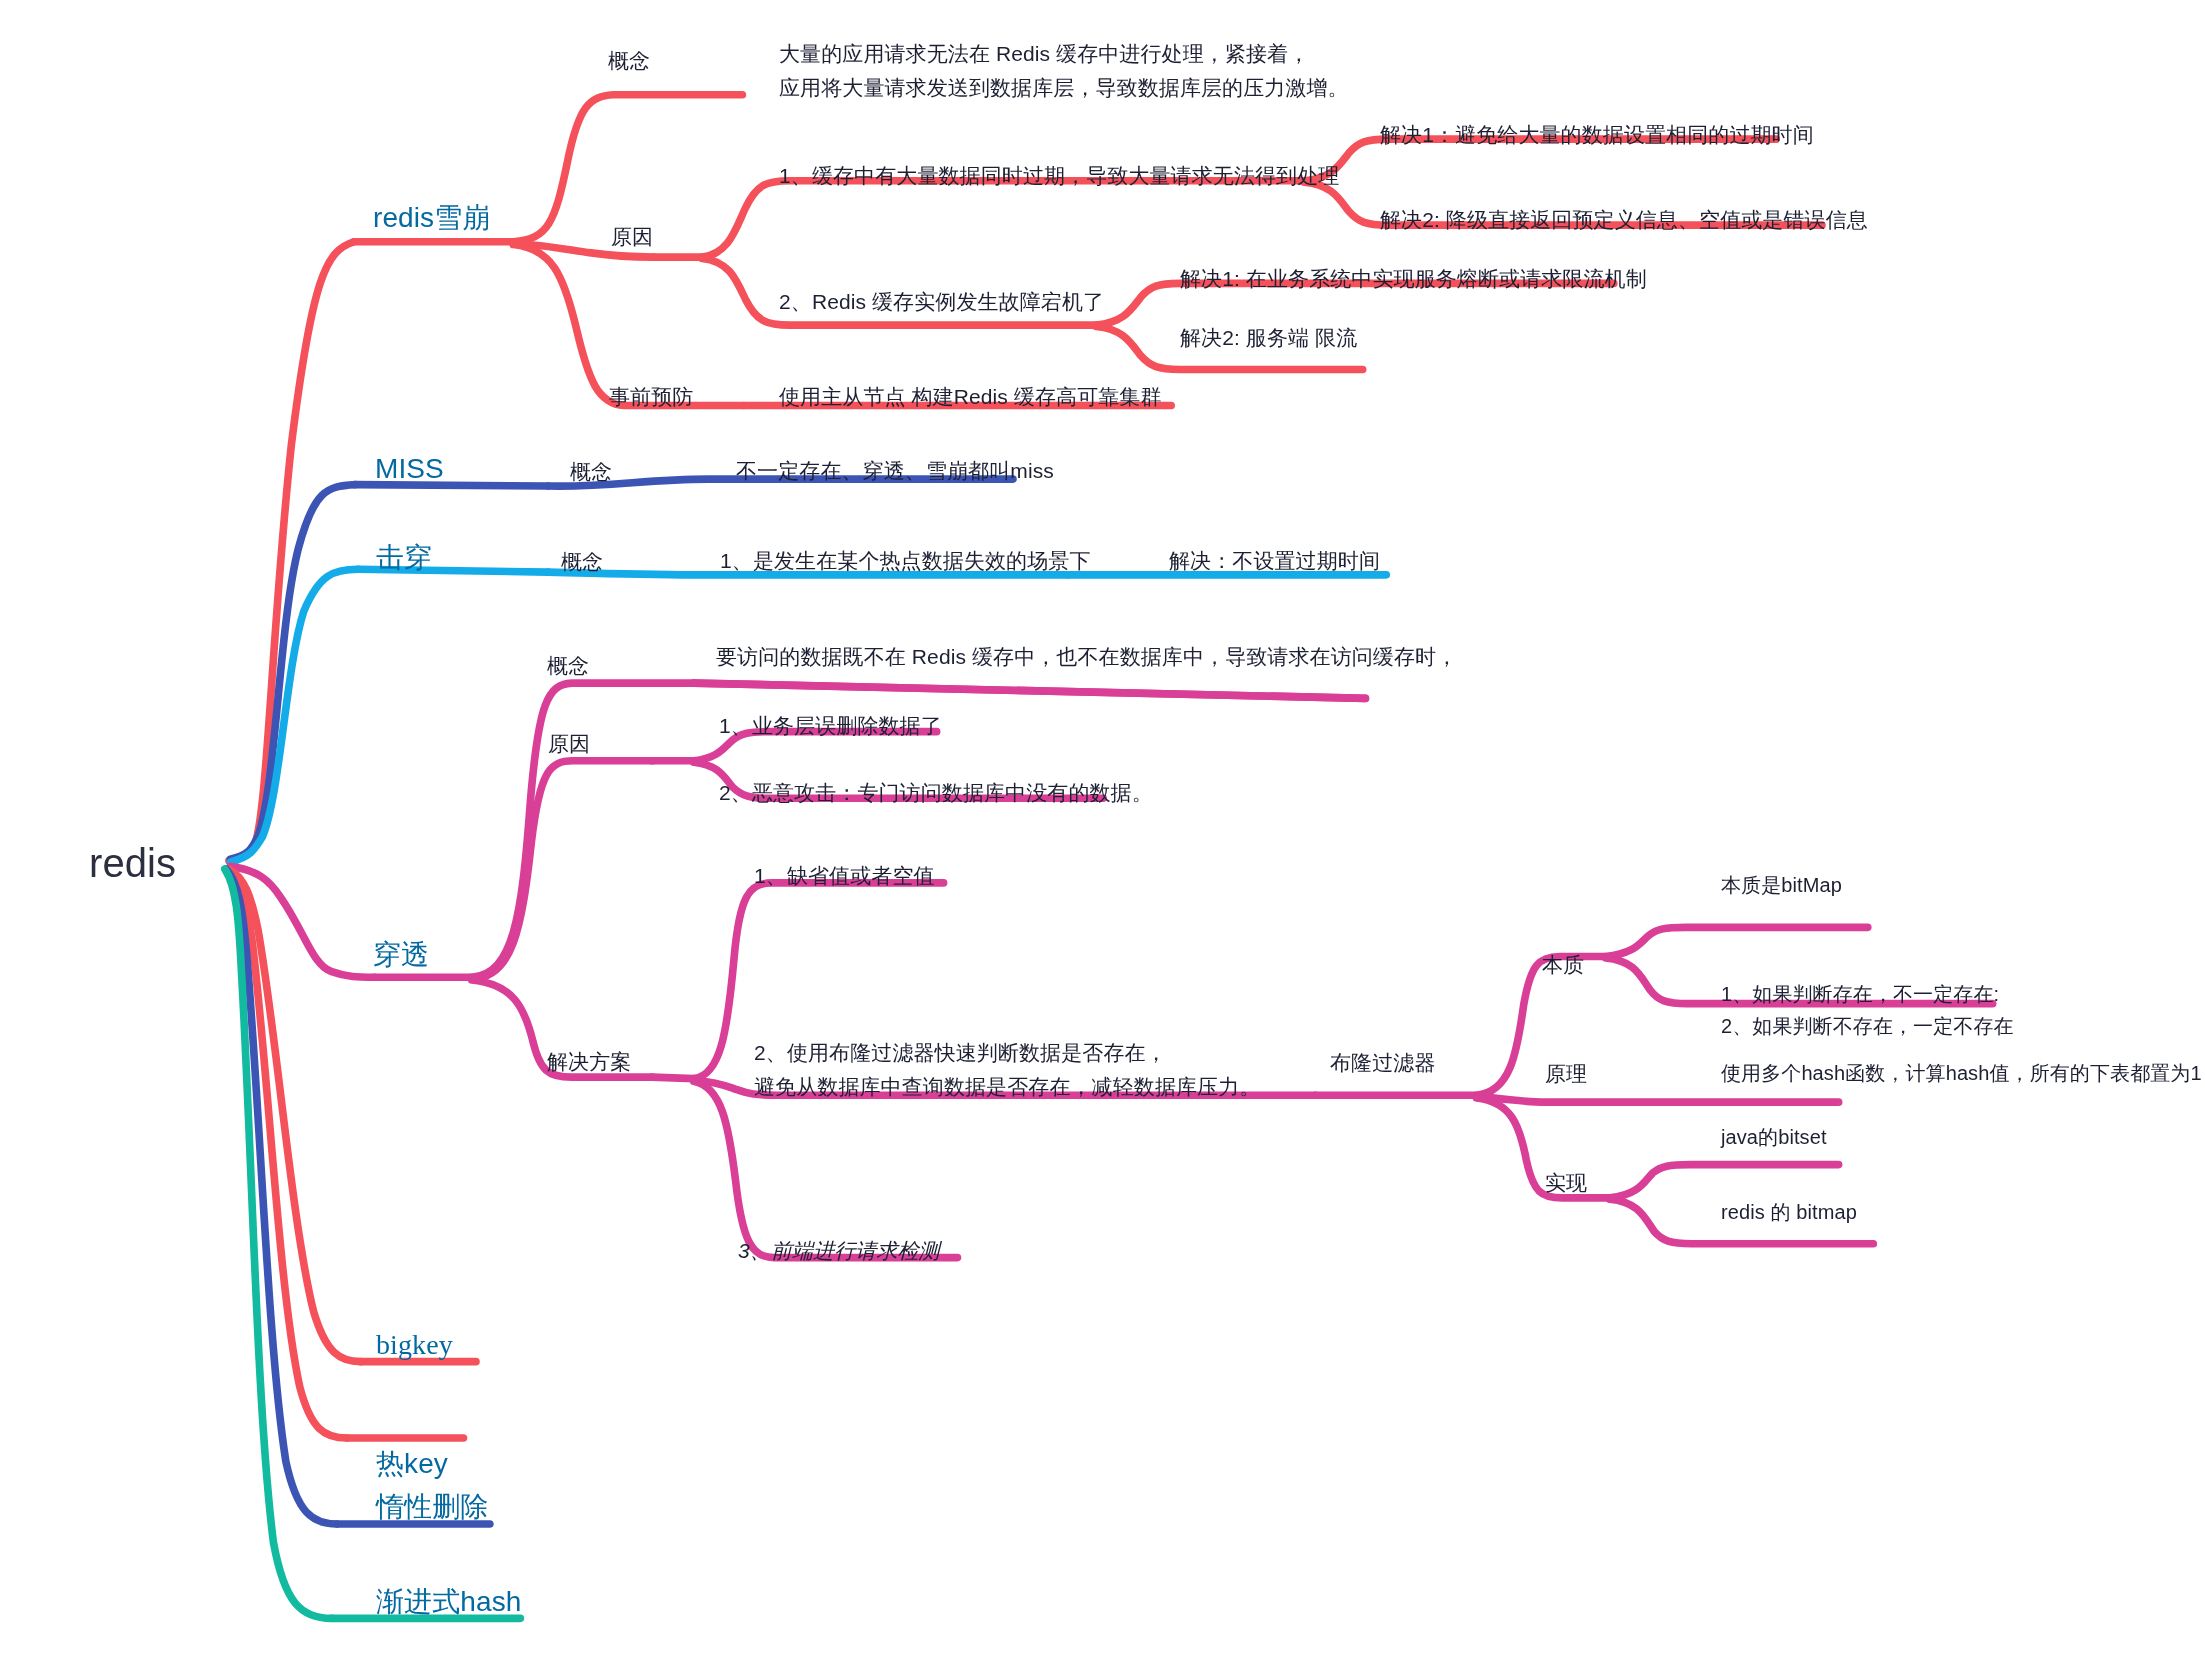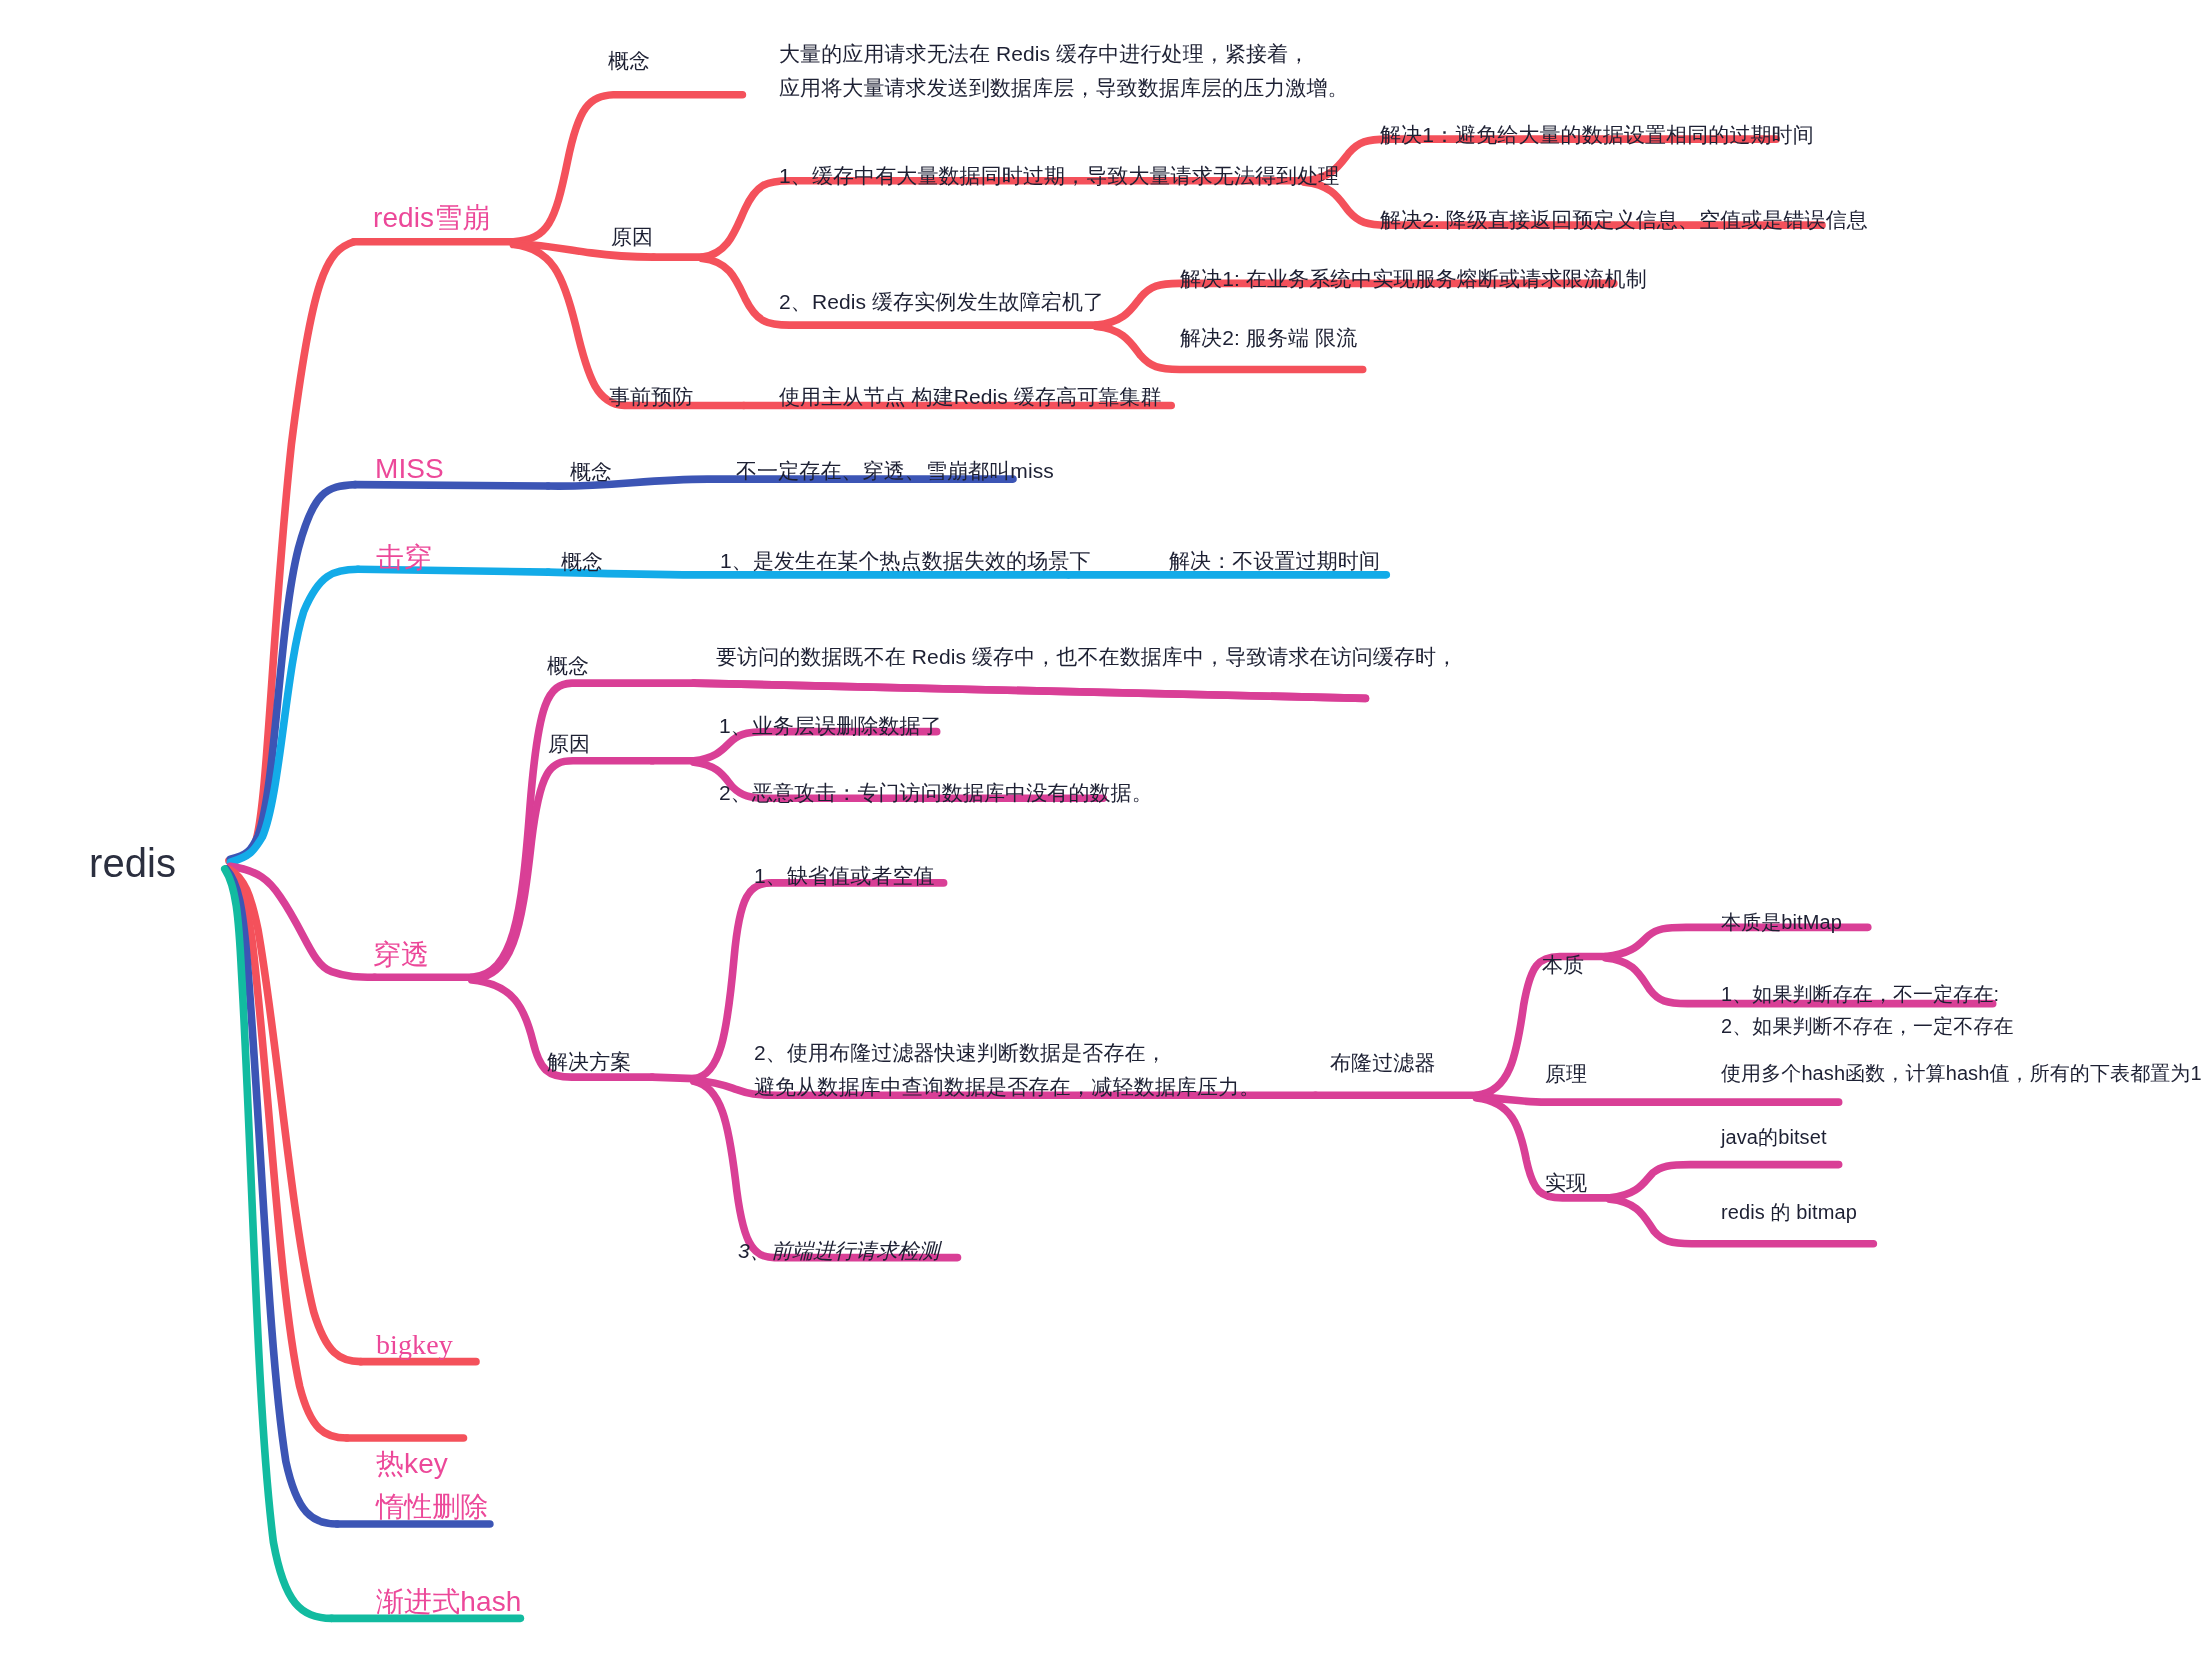--- a/index.html
+++ b/index.html
@@ -13,21 +13,21 @@
   }
   #wires{position:absolute;left:0;top:0;width:2205px;height:1677px;pointer-events:none;}
   .node{
     position:absolute;
     color:#1d2033;
     white-space:pre;
     line-height:1.30;
     letter-spacing:0.1px;
   }
   .root{ font-size:40px; color:#2b2f3f; }
-  .lvl1{ font-size:28px; color:#ec4899; }
+  .lvl1{ font-size:28px; color:#0369a1; }
   .lvl2{ font-size:21px; color:#1d2033; }
   .lvl3{ font-size:21px; color:#1d2033; }
   .lvl4{ font-size:20px; color:#1d2033; }
 </style>
 </head>
 <body>
 
 <div id="canvas">
 
   <svg id="wires" viewBox="0 0 3178 2416" xmlns="http://www.w3.org/2000/svg">
@@ -158,21 +158,21 @@
   <div class="node lvl3" style="left:719px; top:779px;">2、恶意攻击：专门访问数据库中没有的数据。</div>
 
   <div class="node lvl2" style="left:547px; top:1048px;">解决方案</div>
   <div class="node lvl3" style="left:754px; top:862px;text-align:center;">1、缺省值或者空值</div>
   <div class="node lvl3" style="left:754px; top:1039px;">2、使用布隆过滤器快速判断数据是否存在，</div>
   <div class="node lvl3" style="left:754px; top:1073px;">避免从数据库中查询数据是否存在，减轻数据库压力。</div>
   <div class="node lvl3" style="left:738px; top:1237px;font-style:italic;">3、前端进行请求检测</div>
 
   <div class="node lvl3" style="left:1330px; top:1049px;">布隆过滤器</div>
   <div class="node lvl3" style="left:1542px; top:951px;">本质</div>
-  <div class="node lvl4" style="left:1721px; top:909px;">本质是bitMap</div>
+  <div class="node lvl4" style="left:1721px; top:872px;">本质是bitMap</div>
   <div class="node lvl4" style="left:1721px; top:981px;">1、如果判断存在，不一定存在:</div>
   <div class="node lvl4" style="left:1721px; top:1013px;">2、如果判断不存在，一定不存在</div>
 
   <div class="node lvl3" style="left:1545px; top:1060px;">原理</div>
   <div class="node lvl4" style="left:1721px; top:1060px;">使用多个hash函数，计算hash值，所有的下表都置为1</div>
 
   <div class="node lvl3" style="left:1545px; top:1169px;">实现</div>
   <div class="node lvl4" style="left:1721px; top:1124px;">java的bitset</div>
   <div class="node lvl4" style="left:1721px; top:1199px;">redis 的 bitmap</div>
 

